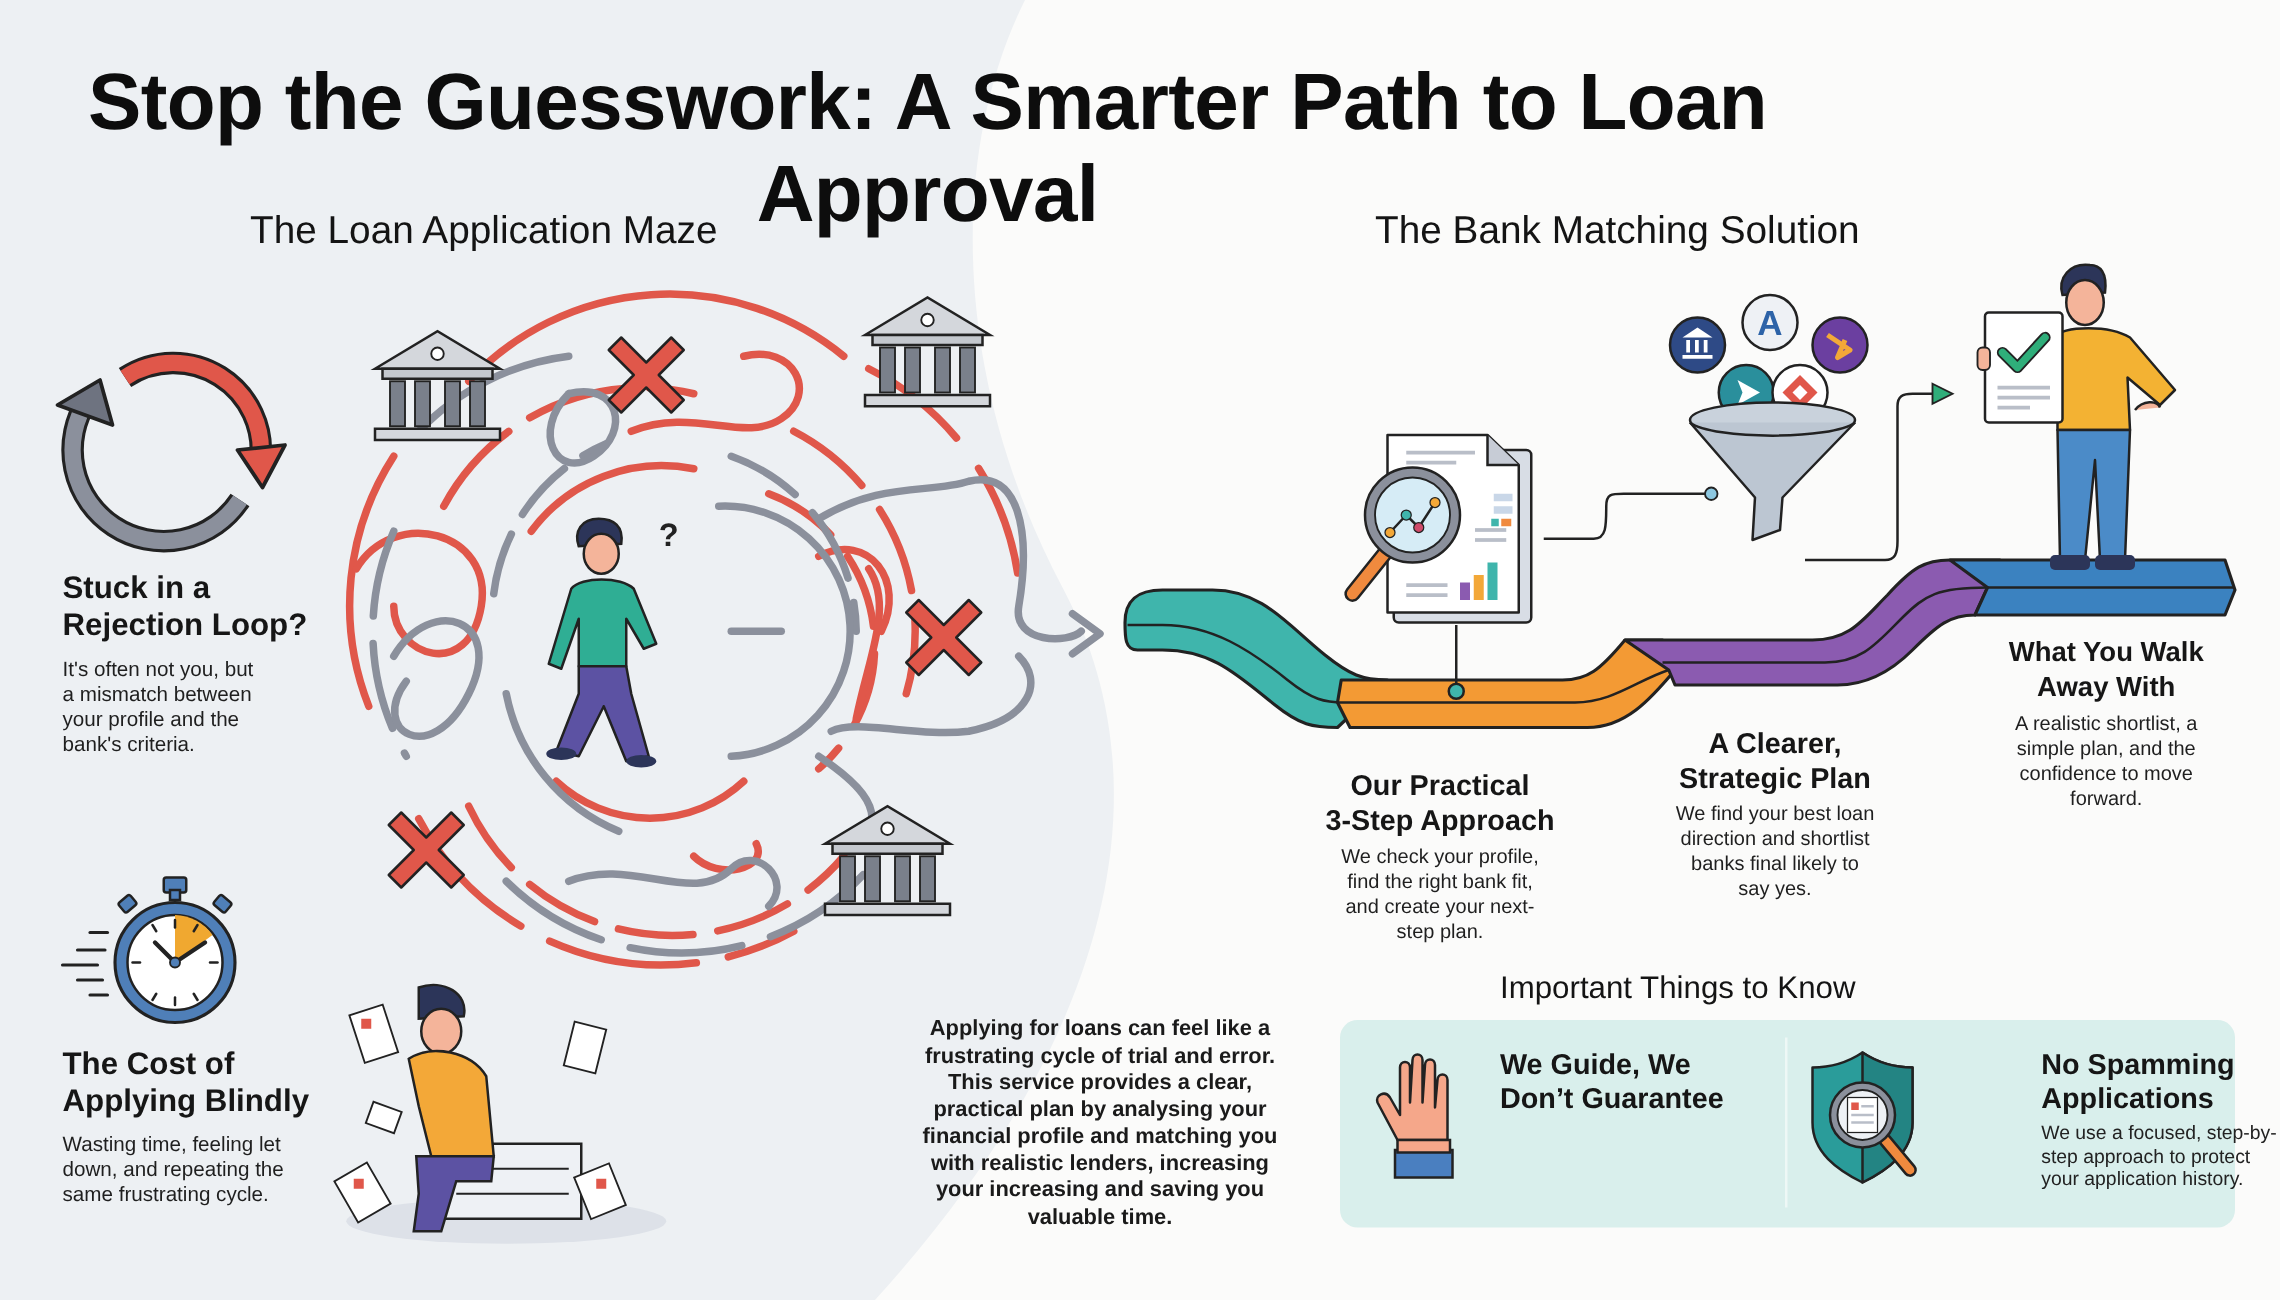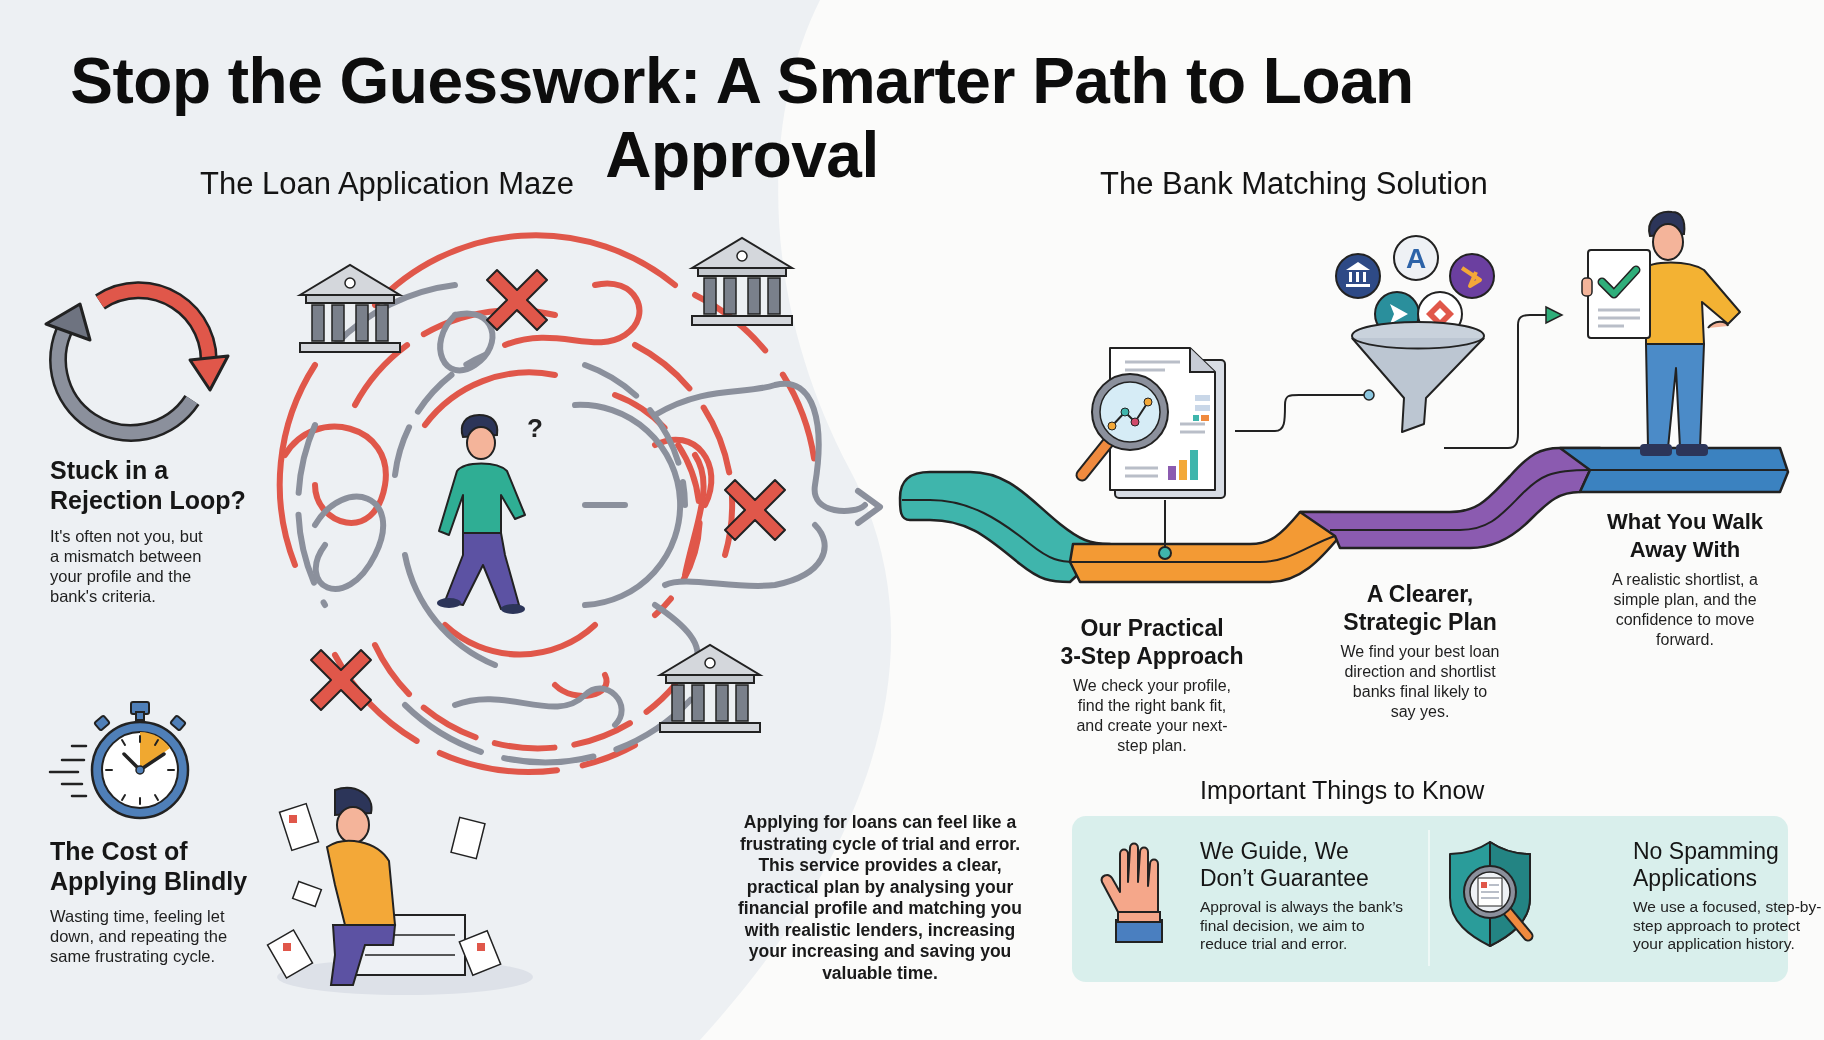--- a/index.html
+++ b/index.html
@@ -25,21 +25,21 @@
   .center { text-align: center; }
   .summary {
     left: 720px; top: 812px; width: 320px; text-align: center;
     font-size: 17.5px; font-weight: 700; line-height: 21.5px; color: #1a1a1a;
   }
   .know-panel {
     left: 1072px; top: 816px; width: 716px; height: 166px;
     background: #d9efec; border-radius: 14px;
   }
   .know-divider { left: 1428px; top: 830px; width: 2px; height: 136px; background: #eef8f6; }
-  .know-title { font-size: 23px; font-weight: 400; line-height: 27px; color: #161616; }
+  .know-title { font-size: 23px; font-weight: 700; line-height: 27px; color: #161616; }
   .know-body { font-size: 15.5px; line-height: 18.5px; color: #222; }
   svg { position: absolute; overflow: visible; }
 </style>
 </head>
 <body>
 
 <svg class="bg-left" viewBox="0 0 1824 1040" width="1824" height="1040" style="left:0;top:0;">
   <path d="M0 0 L820 0 C760 120 760 300 850 470 C930 620 900 820 700 1040 L0 1040 Z" fill="#edf0f3"></path>
 </svg>
 
@@ -382,25 +382,20 @@
   <path d="M18 70 L2 40 C0 34 8 30 12 36 L20 50 L20 12 C20 6 28 6 28 12 L28 40 L30 6 C30 0 38 0 38 6 L38 40 L40 10 C40 4 48 4 48 10 L48 44 L50 22 C50 16 58 16 58 22 L58 70 Z" fill="#f5a78a" stroke="#222" stroke-width="2" stroke-linejoin="round"></path>
   <rect x="16" y="78" width="46" height="22" fill="#4a7fc0" stroke="#222" stroke-width="2"></rect>
   <rect x="18" y="70" width="42" height="10" fill="#f5a78a" stroke="#222" stroke-width="2"></rect>
 </svg>
 
 <div class="abs" style="left:1200px; top:838px; width:225px;">
   <div class="know-title">
     <div>We Guide, We</div>
     <div>Don’t Guarantee</div>
   </div>
-  <div class="know-body" style="margin-top:6px;">
-    <div>Approval is always the bank’s</div>
-    <div>final decision, we aim to</div>
-    <div>reduce trial and error.</div>
-  </div>
 </div>
 
 <svg style="left:1450px; top:840px;" width="100" height="110" viewBox="0 0 100 110">
   <path d="M40 2 C52 10 66 14 80 14 L80 58 C80 82 60 96 40 106 C20 96 0 82 0 58 L0 14 C14 14 28 10 40 2 Z" fill="#2a9c9a" stroke="#222" stroke-width="2" stroke-linejoin="round"></path>
   <path d="M40 2 L40 106 C60 96 80 82 80 58 L80 14 C66 14 52 10 40 2 Z" fill="#238483" stroke="#222" stroke-width="2" stroke-linejoin="round"></path>
   <line x1="58" y1="72" x2="78" y2="96" stroke="#222" stroke-width="11" stroke-linecap="round"></line>
   <line x1="58" y1="72" x2="78" y2="96" stroke="#f08a3e" stroke-width="7" stroke-linecap="round"></line>
   <circle cx="40" cy="52" r="26" fill="#8b909c" stroke="#222" stroke-width="2"></circle>
   <circle cx="40" cy="52" r="20" fill="#eef1f5" stroke="#222" stroke-width="1.5"></circle>
   <rect x="28" y="38" width="24" height="28" fill="#fff" stroke="#222" stroke-width="1"></rect>

